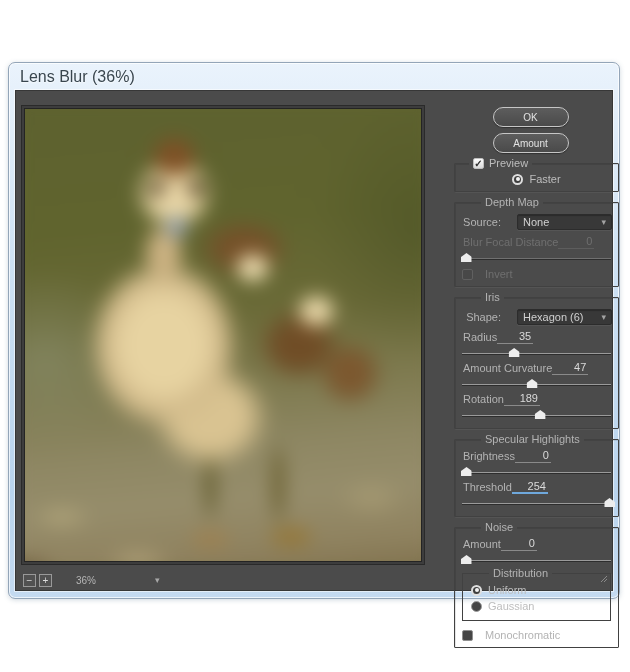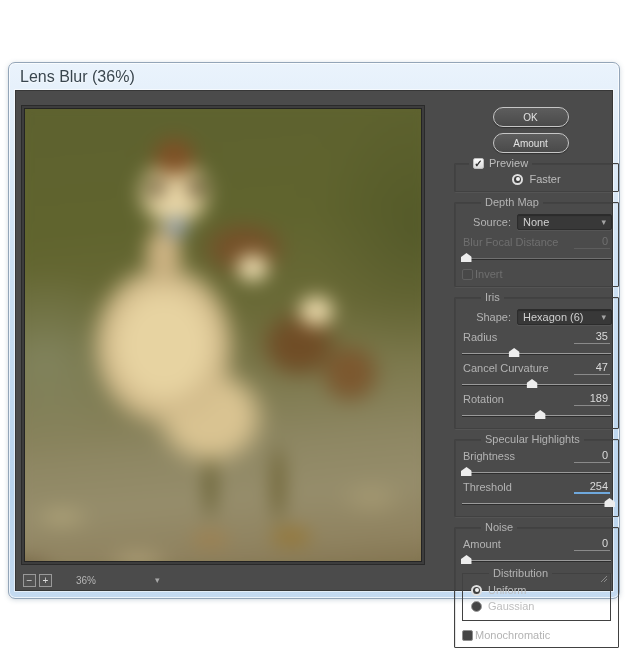--- a/index.html
+++ b/index.html
@@ -89,38 +89,38 @@
     position:relative; margin:10px 0 0 14px; width:165px; box-sizing:border-box;
     border:1px solid #414141; border-radius:1px;
     box-shadow:1px 1px 0 rgba(255,255,255,.05), inset 1px 1px 0 rgba(0,0,0,.10);
     padding:9px 5px 5px;
   }
   .legend {
     position:absolute; top:-7px; left:26px; background:#4b4b4b;
     padding:0 4px; font-size:11px; color:#b3b3b3; line-height:13px; white-space:nowrap;
   }
   .legend-ctrl { display:flex; align-items:center; gap:5px; }
-  .row { display:flex; align-items:center; justify-content:space-between; margin:0 3px 2px; }
+  .row { display:flex; align-items:center; justify-content:flex-start; margin:0 3px 2px; }
   .lbl { white-space:nowrap; }
   .val {
     min-width:32px; text-align:right; color:#dadada;
     border-bottom:1px solid #8a8a8a; padding:0 2px 1px 2px; cursor:text;
   }
   .val.active { border-bottom:2px solid #6fa8dc; padding-bottom:0; }
   .dim { color:#6f6f6f !important; }
   .val.dim { border-bottom-color:#5d5d5d; }
   .slider { position:relative; height:11px; margin:1px 2px 4px; cursor:pointer; }
   .track { position:absolute; left:0; right:0; top:7px; height:1px; background:#9a9a9a; box-shadow:0 1px 0 rgba(0,0,0,.4); }
   .slider.disabled .track { background:#707070; }
   .thumb {
     position:absolute; top:2px; width:11px; height:9px; background:#ededed;
     clip-path:polygon(50% 0, 100% 45%, 100% 100%, 0 100%, 0 45%);
     transform:translateX(-50%); cursor:grab;
   }
-  .select-row { display:flex; align-items:center; justify-content:flex-end; gap:6px; margin:2px 1px 5px; }
+  .select-row { display:flex; align-items:center; justify-content:flex-end; gap:16px; margin:2px 1px 5px; }
   .dropdown {
     width:95px; height:16px; box-sizing:border-box; border-radius:2px;
     background:#383838; border:1px solid #2c2c2c;
     box-shadow:inset 0 1px 1px rgba(0,0,0,.25), 0 1px 0 rgba(255,255,255,.06);
     display:flex; align-items:center; padding:0 5px; color:#d0d0d0; cursor:pointer;
   }
   .dd-chev { margin-left:auto; font-size:9px; color:#a3a3a3; line-height:1; }
   .cb {
     width:11px; height:11px; box-sizing:border-box; border-radius:2px; flex:none;
     display:flex; align-items:center; justify-content:center; cursor:pointer;
@@ -134,21 +134,21 @@
   }
   .radio.selected { border:2px solid #dedede; background:#3e3e3e; }
   .radio.selected::after {
     content:""; position:absolute; inset:1.5px; border-radius:50%; background:#f2f2f2;
   }
   .opt { display:flex; align-items:center; gap:6px; }
   .opt-label { color:#bdbdbd; }
   .radio-row { display:flex; align-items:center; gap:16px; margin:2px 2px 1px;flex-direction:column; }
   .sub-group { position:relative; margin:9px 2px 1px; border:1px solid #414141; box-shadow:1px 1px 0 rgba(255,255,255,.05); padding:8px 8px 4px; }
   .sub-group .opt { margin:2px 0 4px; }
-  .mono-row { display:flex; align-items:center; gap:2px; margin:8px 2px 1px; }
+  .mono-row { display:flex; align-items:center; gap:12px; margin:8px 2px 1px; }
   .grip { position:absolute; right:4px; bottom:3px; cursor:nwse-resize; }
 </style>
 </head>
 <body>
 
 <div class="window">
   <div class="titlebar">
     <span>Lens Blur (36%)</span>
   </div>
 
@@ -227,21 +227,21 @@
         </div>
         <div class="row">
           <span class="lbl">Radius</span>
           <span class="val">35</span>
         </div>
         <div class="slider">
           <div class="track"></div>
           <div class="thumb" style="left: 35%;"></div>
         </div>
         <div class="row">
-          <span class="lbl">Cancel Curvature</span>
+          <span class="lbl">Amount Curvature</span>
           <span class="val">47</span>
         </div>
         <div class="slider">
           <div class="track"></div>
           <div class="thumb" style="left: 47%;"></div>
         </div>
         <div class="row">
           <span class="lbl">Rotation</span>
           <span class="val">189</span>
         </div>

